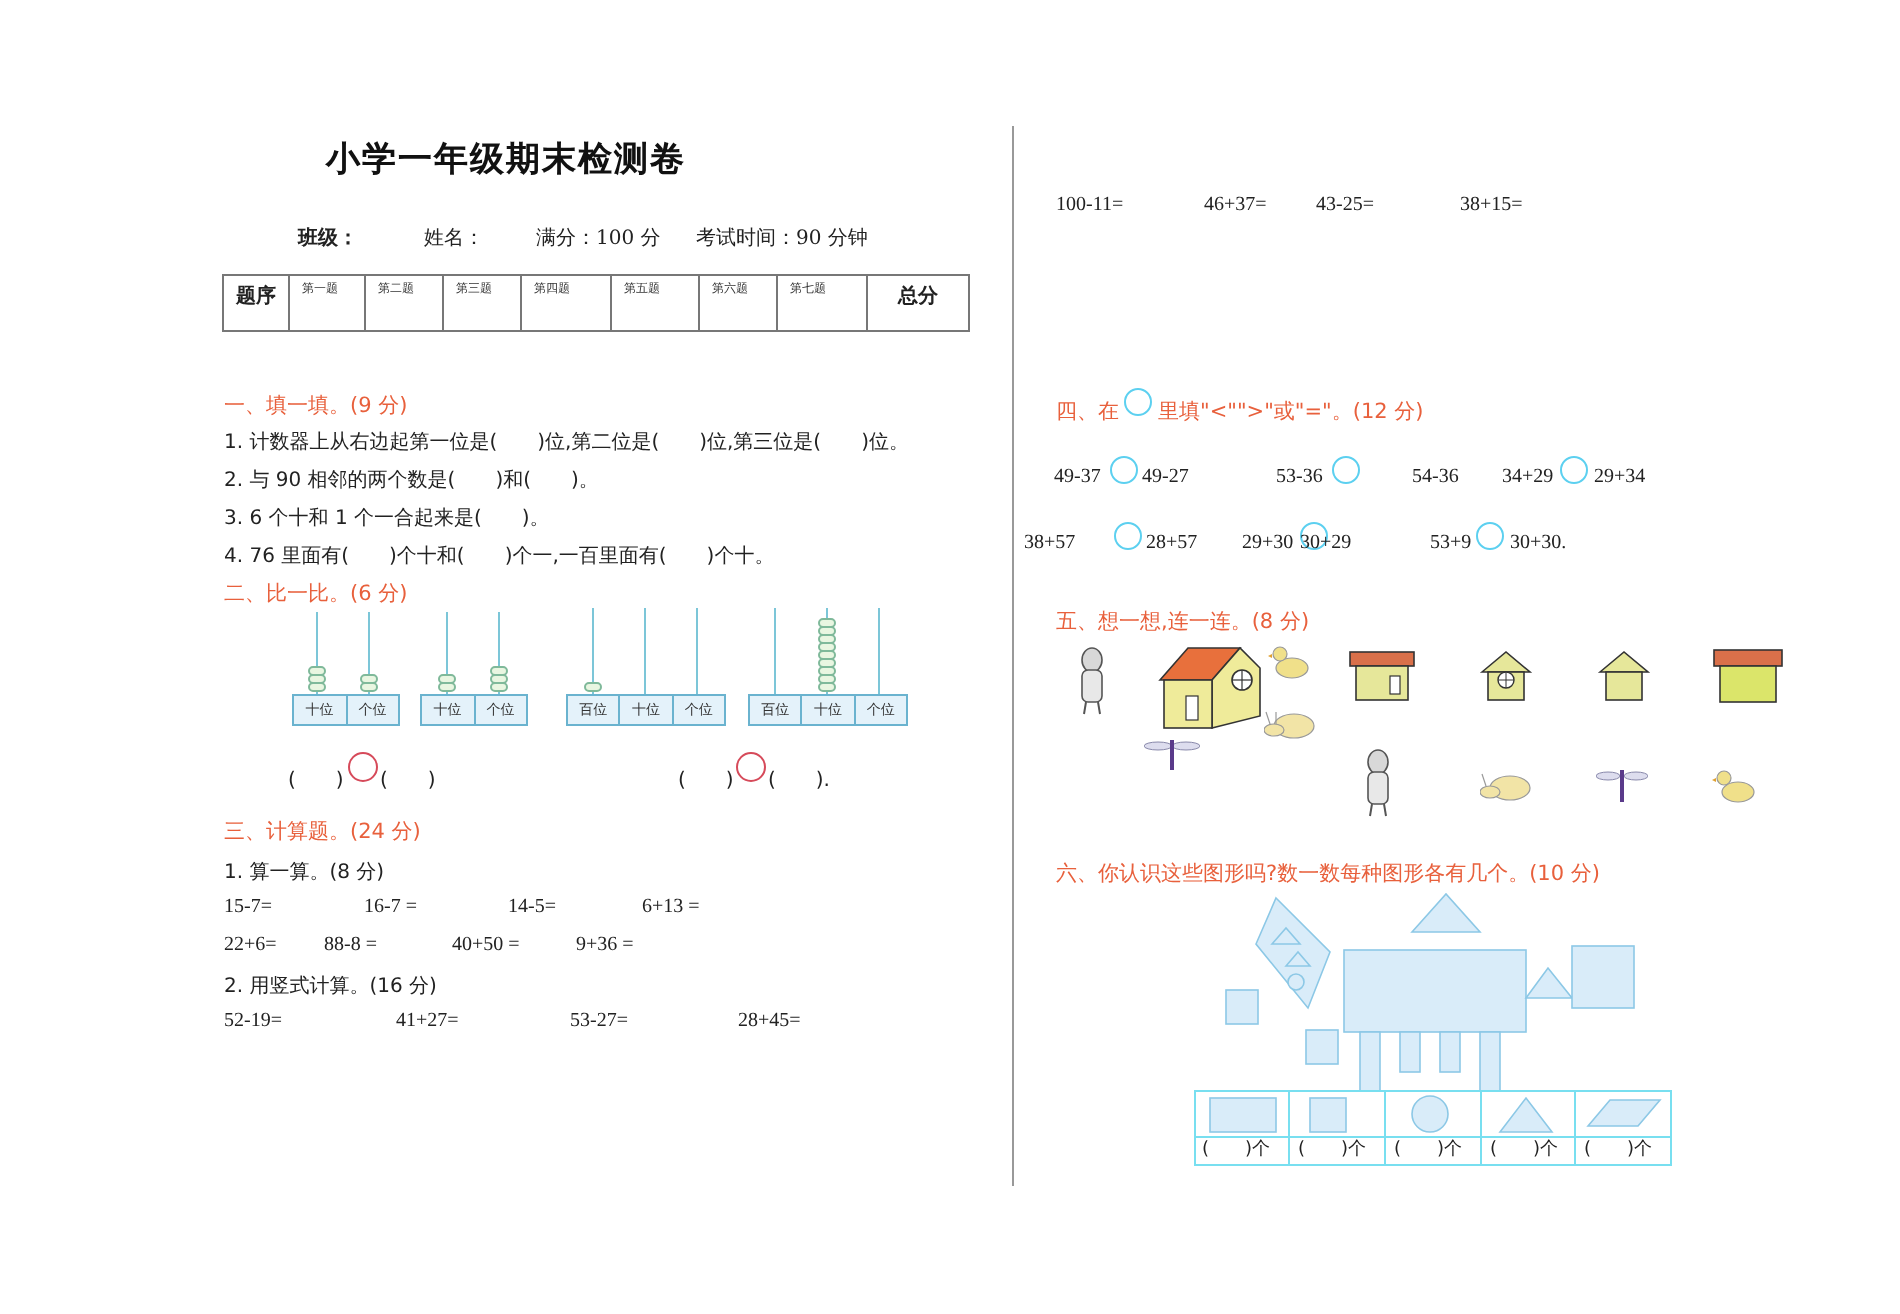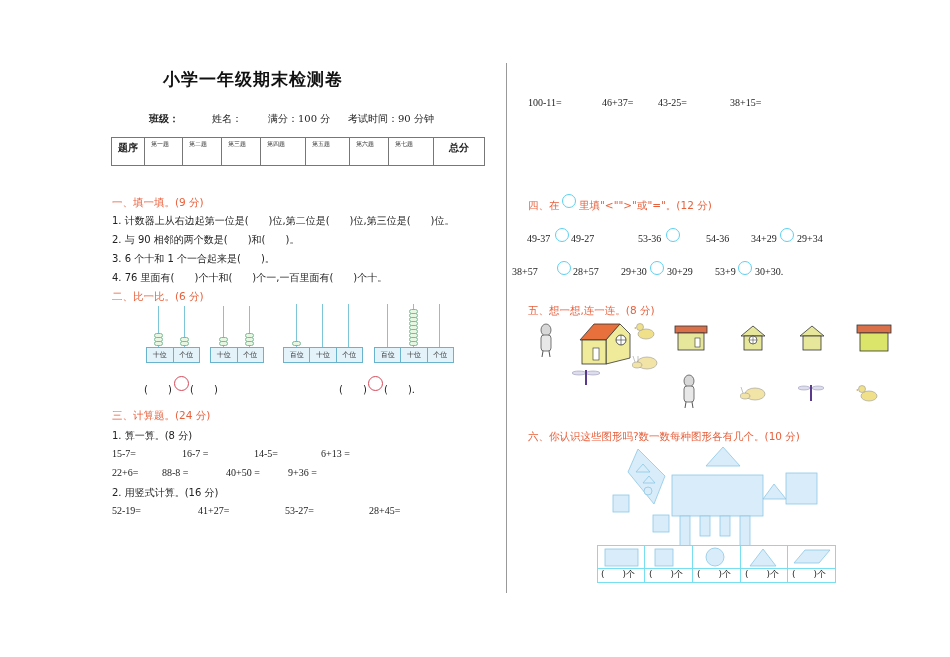--- a/index.html
+++ b/index.html
@@ -164,21 +164,21 @@
 <div class="abs math" style="left:682px;top:233px;margin-left:24px;">54-36</div>
 <div class="abs math" style="left:751px;top:233px;">34+29</div>
 <div class="circ-cyan" style="left:780px;top:228px;"></div>
 <div class="abs math" style="left:797px;top:233px;">29+34</div>
 
 <div class="abs math" style="left:512px;top:266px;">38+57</div>
 <div class="circ-cyan" style="left:557px;top:261px;"></div>
 <div class="abs math" style="left:573px;top:266px;">28+57</div>
 <div class="abs math" style="left:621px;top:266px;">29+30</div>
 <div class="circ-cyan" style="left:650px;top:261px;"></div>
-<div class="abs math" style="left:667px;top:266px;">30+29</div>
+<div class="abs math" style="left:650px;top:266px;">30+29</div>
 <div class="abs math" style="left:715px;top:266px;">53+9</div>
 <div class="circ-cyan" style="left:738px;top:261px;"></div>
 <div class="abs math" style="left:755px;top:266px;">30+30.</div>
 
 <div class="abs sec" style="left:528px;top:304px;">五、想一想,连一连。(8 分)</div>
 
 <svg class="abs" style="left:536px;top:322px;" width="20" height="36">
   <ellipse cx="10" cy="8" rx="5" ry="6" fill="#d8d8d8" stroke="#555" stroke-width="0.8"></ellipse>
   <rect x="5" y="13" width="10" height="16" rx="3" fill="#e8e8e8" stroke="#555" stroke-width="0.8"></rect>
   <line x1="7" y1="29" x2="6" y2="35" stroke="#555"></line>

